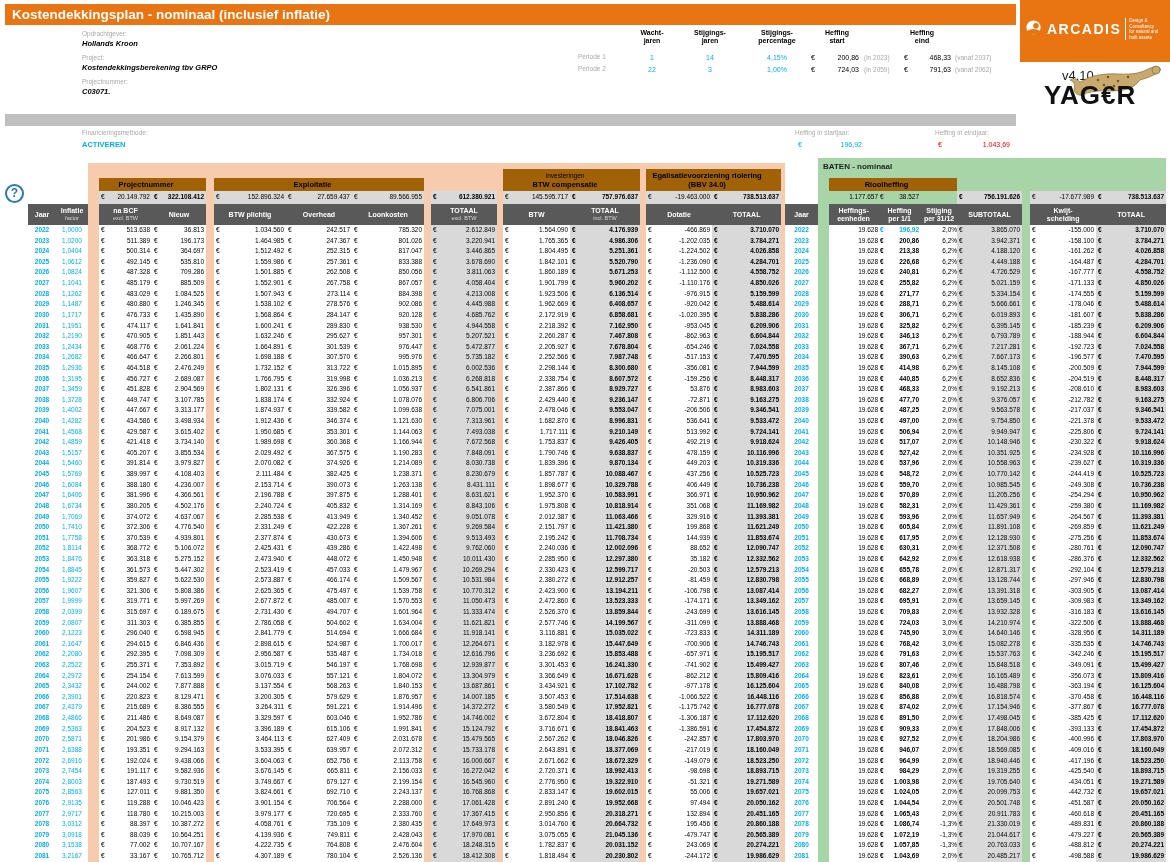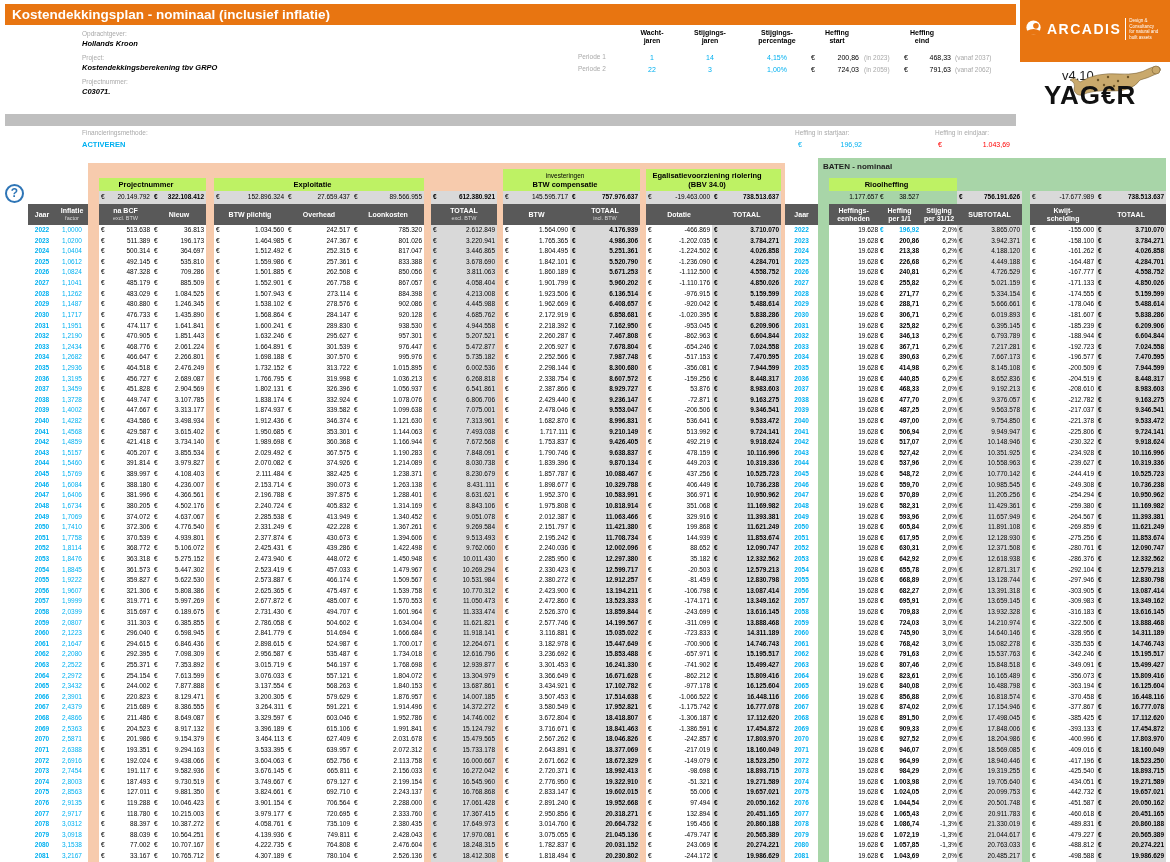--- a/index.html
+++ b/index.html
@@ -28,21 +28,21 @@
   .bg-green{left:818px;top:158px;width:348px;height:704px;background:#A8D5A8;}
   .baten-label{left:823px;top:162px;font-size:8px;font-weight:bold;color:#1F1F1F;}
   .help{left:5px;top:184px;width:15px;height:15px;border:2.5px solid #2E75B6;border-radius:50%;
         color:#2E75B6;font-weight:bold;font-size:12px;text-align:center;line-height:15px;background:#fff;}
   table.main{position:absolute;left:28px;top:158px;border-collapse:collapse;table-layout:fixed;width:1138px;}
   table.main td{padding:0;font-size:6.5px;line-height:1;overflow:hidden;white-space:nowrap;vertical-align:middle;}
   td.cw{background:#fff;}
   td.cg{background:#D9D9D9;}
   td.sp{background:transparent;}
   tr.pre td{vertical-align:bottom;}
-  .cream{background:#bef264;text-align:center;font-weight:bold;font-size:7.5px;line-height:9px;padding:2px 13px 2px 0;}
+  .cream{background:#a16207;text-align:center;font-weight:bold;font-size:7.5px;line-height:9px;padding:2px 13px 2px 0;}
   .cream .thin{font-weight:normal;font-size:6.5px;}
   tr.tots td{height:13px;}
   tr.tots td.v{background:#D9D9D9;}
   tr.tots td.vg{background:transparent;}
   tr.dark td.h{background:#595959;color:#fff;font-weight:bold;text-align:center;font-size:7px;line-height:7.5px;height:21px;}
   tr.dark .sub{font-size:5.5px;color:#D9D9D9;font-weight:normal;}
   tr.dr{height:10.61px;}
   .ev{display:flex;justify-content:space-between;padding:0 2px;}
   .ev .e{flex:0 0 auto;}
   .yearv{color:#00B0F0;font-weight:bold;text-align:center;}

